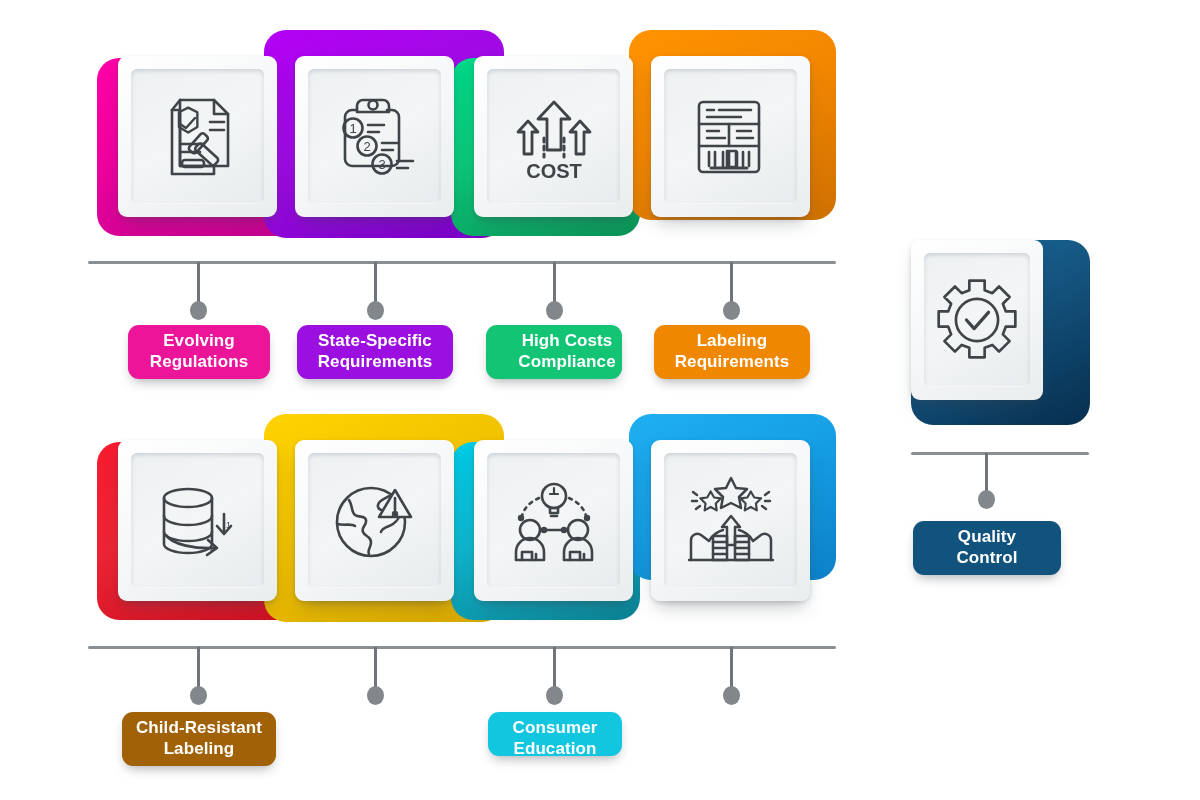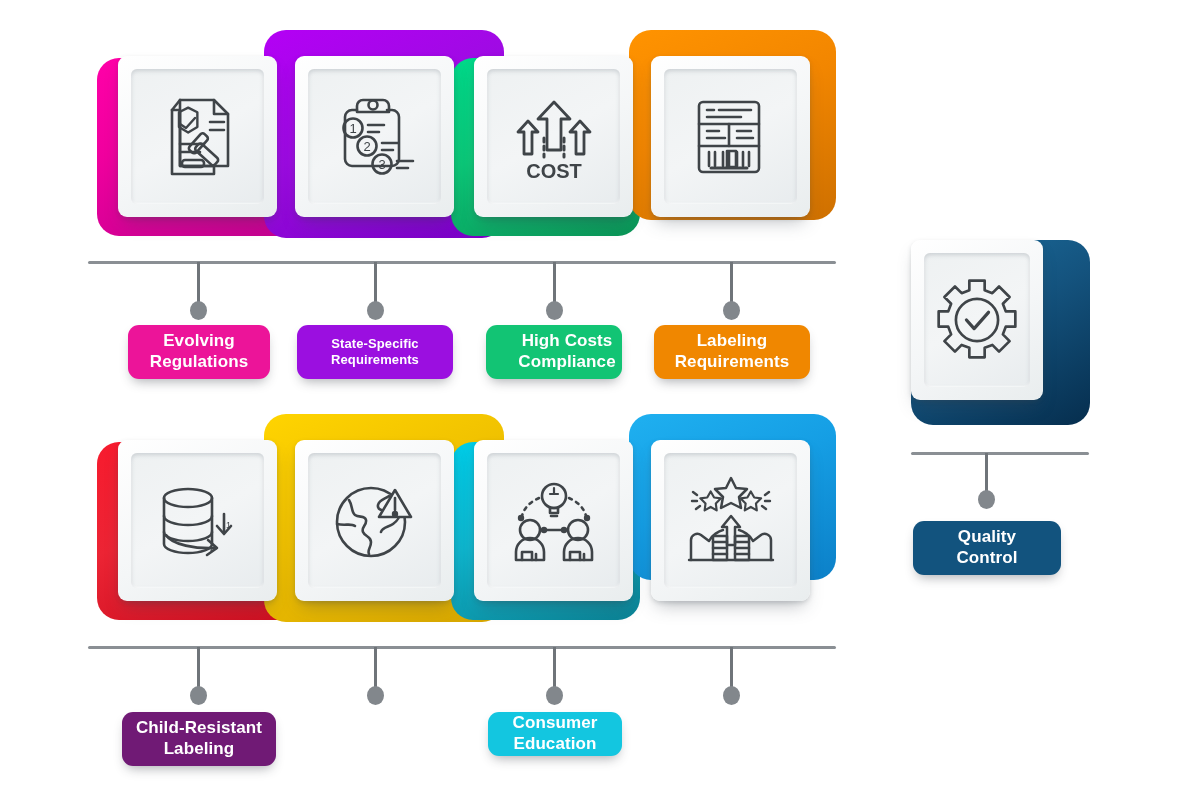--- a/index.html
+++ b/index.html
@@ -36,21 +36,21 @@
   
   .rail{position:absolute;height:3px;background:#8a8f94;border-radius:2px;}
   .drop{position:absolute;width:2.5px;background:#6f7479;}
   .dot{position:absolute;width:17px;height:19px;border-radius:50%;
        background:#82878c;}
 
   
   .pill{
     position:absolute;border-radius:11px;
     color:#ffffff;font-weight:700;
-    display:flex;align-items:center;justify-content:center;
+    display:flex;align-items:flex-start;justify-content:center;
     text-align:center;line-height:1.22;
     letter-spacing:.1px;
     box-shadow:0 6px 12px -4px rgba(40,45,55,.40);
     padding:6px 10px;box-sizing:border-box;
   }
 </style>
 </head>
 <body>
 
 <div class="stage">
@@ -138,21 +138,21 @@
   <div class="dot" style="left:367px;top:301px;"></div>
   <div class="drop" style="left:553px;top:262px;height:46px;"></div>
   <div class="dot" style="left:546px;top:301px;"></div>
   <div class="drop" style="left:730px;top:262px;height:46px;"></div>
   <div class="dot" style="left:723px;top:301px;"></div>
 
   <div class="pill" style="left:128px;top:325px;width:142px;height:54px;background:#EC1499;font-size:17px;">
     <span><span>Evolving</span><br>
     <span>Regulations</span></span>
   </div>
-  <div class="pill" style="left:297px;top:325px;width:156px;height:54px;background:#9B0FE0;font-size:13px;">
+  <div class="pill" style="left:297px;top:325px;width:156px;height:54px;background:#9B0FE0;font-size:17px;">
     <span><span>State-Specific</span><br>
     <span>Requirements</span></span>
   </div>
   <div class="pill" style="left:486px;top:325px;width:136px;height:54px;background:#12C474;font-size:17px;padding-left:36px;">
     <span><span>High Costs</span><br>
     <span>Compliance</span></span>
   </div>
   <div class="pill" style="left:654px;top:325px;width:156px;height:54px;background:#F08700;font-size:17px;">
     <span><span>Labeling</span><br>
     <span>Requirements</span></span>
@@ -247,21 +247,21 @@
   <div class="rail" style="left:88px;top:646px;width:748px;"></div>
   <div class="drop" style="left:197px;top:647px;height:46px;"></div>
   <div class="dot" style="left:190px;top:686px;"></div>
   <div class="drop" style="left:374px;top:647px;height:46px;"></div>
   <div class="dot" style="left:367px;top:686px;"></div>
   <div class="drop" style="left:553px;top:647px;height:46px;"></div>
   <div class="dot" style="left:546px;top:686px;"></div>
   <div class="drop" style="left:730px;top:647px;height:46px;"></div>
   <div class="dot" style="left:723px;top:686px;"></div>
 
-  <div class="pill" style="left:122px;top:712px;width:154px;height:54px;background:#701a75;font-size:17px;">
+  <div class="pill" style="left:122px;top:712px;width:154px;height:54px;background:#a16207;font-size:17px;">
     <span><span>Child-Resistant</span><br>
     <span>Labeling</span></span>
   </div>
   <div class="pill" style="left:488px;top:712px;width:134px;height:44px;background:#13C6E0;font-size:17px;">
     <span><span>Consumer</span><br>
     <span>Education</span></span>
   </div>
 
   <div class="tile" style="left:911px;top:240px;width:179px;height:185px;
        background:linear-gradient(150deg,#1C6E9F 0%,#14537E 45%,#062E4E 100%);"></div>

